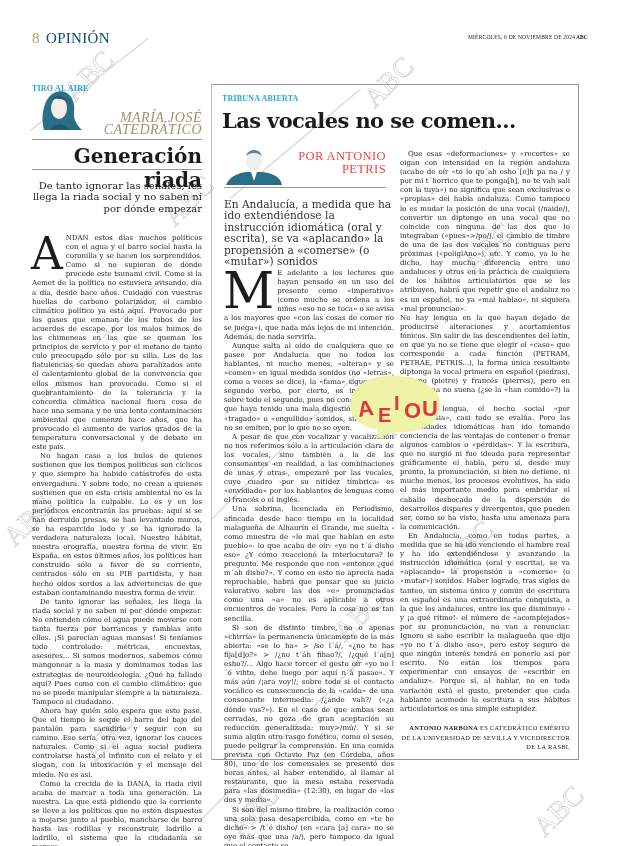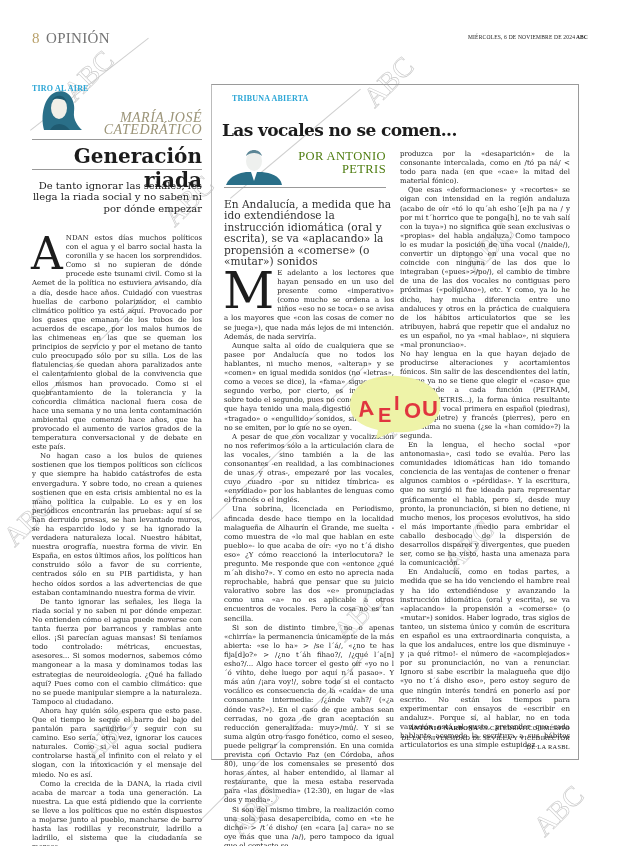--- a/index.html
+++ b/index.html
@@ -1,39 +1,39 @@
 <!DOCTYPE html>
 <html><head>
 <meta charset="utf-8">
 <style>
   * { margin:0; padding:0; box-sizing:border-box; }
   body { width:620px; height:846px; background:#ffffff; position:relative; overflow:hidden; font-family:"DejaVu Serif", serif; color:#1c1c1c; }
   .abs { position:absolute; }
   .pagenum { left:32px; top:30px; font-size:15px; color:#b9a16a; font-family:"Liberation Serif", serif; }
-  .section { left:46px; top:30px; font-size:15px; color:#737373; font-family:"Liberation Serif", serif; letter-spacing:0.3px; }
+  .section { left:46px; top:30px; font-size:15px; color:#0c4a6e; font-family:"Liberation Serif", serif; letter-spacing:0.3px; }
   .dateline { left:468px; top:34px; font-size:5.5px; font-family:"Liberation Serif", serif; color:#222; letter-spacing:0.2px; }
   .brand { left:576px; top:34px; font-size:5.5px; font-weight:bold; font-family:"Liberation Serif", serif; }
   .tag { font-family:"Liberation Serif", serif; font-weight:bold; color:#2ba6d6; font-size:8px; letter-spacing:0.2px; }
   .authorname { font-family:"Liberation Serif", serif; color:#9b9478; font-size:14px; text-align:right; line-height:12px; letter-spacing:0.5px;font-style:italic;}
   .portrait { left:34px; top:86px; width:50px; height:46px; }
   .rule { background:#999; height:1px; }
   .lefttitle { left:32px; top:144px; width:170px; text-align:right; font-family:"DejaVu Serif", serif; font-weight:bold; font-size:20px; }
   .leftdeck { left:32px; top:180px; width:170px; text-align:right; font-family:"DejaVu Serif", serif; font-size:10px; line-height:11.3px; }
   .body { font-family:"DejaVu Serif", serif; font-size:7px; line-height:9.1px; text-align:justify; hyphens:auto; }
   .body p { text-indent:8px; }
   .body p.first { text-indent:0; }
   .dropA { float:left; font-size:44px; line-height:36px; margin:2px 3px 0 -1px; font-family:"DejaVu Serif", serif; }
   .leftbody { left:32px; top:234px; width:170px; }
 
   
   .box { left:211px; top:84px; width:368px; height:676px; border:1px solid #9a9a9a; border-left:1px solid #bbb; }
-  .rtag { left:232px; top:94px;text-align:center; }
-  .headline { left:222px; top:120px; font-family:"DejaVu Serif", serif; font-weight:bold; font-size:17px; letter-spacing:-0.6px; }
+  .rtag { left:222px; top:94px;text-align:center; }
+  .headline { left:222px; top:108px; font-family:"DejaVu Serif", serif; font-weight:bold; font-size:21px; letter-spacing:-0.6px; }
   .portrait2 { left:224px; top:145px; width:60px; height:40px; }
-  .byline { left:290px; top:150px; width:96px; text-align:right; font-family:"Liberation Serif", serif; color:#4d7c0f; font-size:12.5px; line-height:13px; letter-spacing:0.4px; }
+  .byline { left:290px; top:150px; width:96px; text-align:right; font-family:"Liberation Serif", serif; color:#ef4444; font-size:12.5px; line-height:13px; letter-spacing:0.4px; }
   .rule2 { left:224px; top:187px; width:162px; }
   .deck2 { left:224px; top:199px; width:170px; font-family:"DejaVu Serif", serif; font-size:10.6px; line-height:11.4px; color:#333; }
   .midbody { left:224px; top:269px; width:170px; }
   .dropM { float:left; font-size:50px; line-height:40px; margin:2px 3px 0 -1px; font-family:"DejaVu Serif", serif; }
   .rightbody { left:400px; top:150px; width:170px; }
   .signoff { left:400px; top:723px; width:170px; text-align:right; font-family:"Liberation Serif", serif; font-size:6.4px; line-height:9.5px; letter-spacing:0.3px; }
   .signoff b { font-weight:bold; }
 
   
   .bubble { left:336px; top:372px; width:112px; height:68px; }
@@ -111,21 +111,20 @@
 <div class="abs body midbody">
   <p class="first"><span class="dropM">M</span><span>E adelanto a los lectores que hayan pensado en un uso del presente como «imperativo» (como mucho se ordena a los niños «eso no se toca» o se avisa a los mayores que «con las cosas de comer no se juega»), que nada más lejos de mi intención. Además, de nada serviría.</span></p>
   <p>Aunque salta al oído de cualquiera que se pasee por Andalucía que no todos los hablantes, ni mucho menos, «alteran» y se «comen» en igual medida sonidos (no «letras», como a veces se dice), la «fama» sigue ahí. El segundo verbo, por cierto, es inapropiado, sobre todo el segundo, pues no conozco a nadie que haya tenido una mala digestión por haber «tragado» o «engullido» sonidos, simplemente no se emiten, por lo que no se oyen.</p>
   <p>A pesar de que con vocalizar y vocalización no nos referimos sólo a la articulación clara de las vocales, sino también a la de las consonantes -en realidad, a las combinaciones de unas y otras-, empezaré por las vocales, cuyo cuadro -por su nitidez tímbrica- es «envidiado» por los hablantes de lenguas como el francés o el inglés.</p>
   <p>Una sobrina, licenciada en Periodismo, afincada desde hace tiempo en la localidad malagueña de Alhaurín el Grande, me suelta -como muestra de «lo mal que hablan en este pueblo»- lo que acaba de oír: «yo no t´á disho eso» ¿Y cómo reaccionó la interlocutora? le pregunto. Me responde que con «entonce ¿qué m´ah disho?». Y como en esto no aprecia nada reprochable, habrá que pensar que su juicio valorativo sobre las dos «e» pronunciadas como una «a» no es aplicable a otros encuentros de vocales. Pero la cosa no es tan sencilla.</p>
   <p>Si son de distinto timbre, no o apenas «chirría» la permanencia únicamente de la más abierta: «se lo ha» &gt; /se l´á/, «¿no te has fija[d]o?» &gt; /¿no t´áh fihao?/, /¿qué l´a[n] esho?/... Algo hace torcer el gesto oír «yo no l´ó vihto, dehe luego por aquí n´á pasao». Y más aún /¡ara voy!/, sobre todo si el contacto vocálico es consecuencia de la «caída» de una consonante intermedia: /¿ánde vah?/ («¿a dónde vas?»). En el caso de que ambas sean cerradas, no goza de gran aceptación su reducción generalizada: muy&gt;/mú/. Y si se suma algún otro rasgo fonético, como el seseo, puede peligrar la comprensión. En una comida prevista con Octavio Paz (en Córdoba, años 80), uno de los comensales se presentó dos horas antes, al haber entendido, al llamar al restaurante, que la mesa estaba reservada para «las dosimedia» (12:30), en lugar de «las dos y media».</p>
   <p>Si son del mismo timbre, la realización como una sola pasa desapercibida, como en «te he dicho» &gt; /t´é disho/ (en «cara [a] cara» no se oye más que una /a/), pero tampoco da igual que el contacto se</p>
 </div>
 
 <div class="abs body rightbody">
-  <p class="first">produzca por la «desaparición» de la consonante intercalada, como en /tó pa ná/ &lt; todo para nada (en que «cae» la mitad del material fónico).</p>
   <p>Que esas «deformaciones» y «recortes» se oigan con intensidad en la región andaluza (acabo de oír «tó lo qu´ah esho´[e]h pa na / y por mi t´horrico que te ponga[h], no te vah salí con la tuya») no significa que sean exclusivas o «propias» del habla andaluza. Como tampoco lo es mudar la posición de una vocal (/naide/), convertir un diptongo en una vocal que no coincide con ninguna de las dos que lo integraban («pues»&gt;/po/), el cambio de timbre de una de las dos vocales no contiguas pero próximas («políglAno»), etc. Y como, ya lo he dicho, hay mucha diferencia entre uno andaluces y otros en la práctica de cualquiera de los hábitos articulatorios que se les atribuyen, habrá que repetir que el andaluz no es un español, no ya «mal hablao», ni siquiera «mal pronunciao».</p>
   <p style="text-indent:0;padding-left:0;">No hay lengua en la que hayan dejado de producirse alteraciones y acortamientos fónicos. Sin salir de las descendientes del latín, en que ya no se tiene que elegir el «caso» que corresponde a cada función (PETRAM, PETRAE, PETRIS...), la forma única resultante diptonga la vocal primera en español (piedras), italiano (pietre) y francés (pierres), pero en esta última no suena (¿se la «han comido»?) la segunda.</p>
   <p>En la lengua, el hecho social «por antonomasia», casi todo se evalúa. Pero las comunidades idiomáticas han ido tomando conciencia de las ventajas de contener o frenar algunos cambios o «pérdidas». Y la escritura, que no surgió ni fue ideada para representar gráficamente el habla, pero sí, desde muy pronto, la pronunciación, si bien no detiene, ni mucho menos, los procesos evolutivos, ha sido el más importante medio para embridar el caballo desbocado de la dispersión de desarrollos dispares y divergentes, que pueden ser, como se ha visto, hasta una amenaza para la comunicación.</p>
   <p>En Andalucía, como en todas partes, a medida que se ha ido venciendo el hambre real y ha ido extendiéndose y avanzando la instrucción idiomática (oral y escrita), se va «aplacando» la propensión a «comerse» (o «mutar») sonidos. Haber logrado, tras siglos de tanteo, un sistema único y común de escritura en español es una extraordinaria conquista, a la que los andaluces, entre los que disminuye -y ¡a qué ritmo!- el número de «acomplejados» por su pronunciación, no van a renunciar. Ignoro si sabe escribir la malagueña que dijo «yo no t´á disho eso», pero estoy seguro de que ningún interés tendrá en ponerlo así por escrito. No están los tiempos para experimentar con ensayos de «escribir en andaluz». Porque sí, al hablar, no en toda variación está el gusto, pretender que cada hablante acomode la escritura a sus hábitos articulatorios es una simple estupidez.</p>
 </div>
 
 <svg class="abs bubble" viewBox="0 0 112 68">
   <path d="M14 34 C14 10 40 2 62 4 C88 6 108 18 104 38 C100 56 76 62 56 60 L40 67 L42 58 C24 54 14 46 14 34 Z" fill="#eef3a8"></path>
   <text x="22" y="44" font-family="Liberation Sans, sans-serif" font-size="22" font-weight="bold" fill="#e0353f" transform="rotate(-8 30 40)">A</text>
   <text x="42" y="50" font-family="Liberation Sans, sans-serif" font-size="20" font-weight="bold" fill="#e0353f">E</text>

